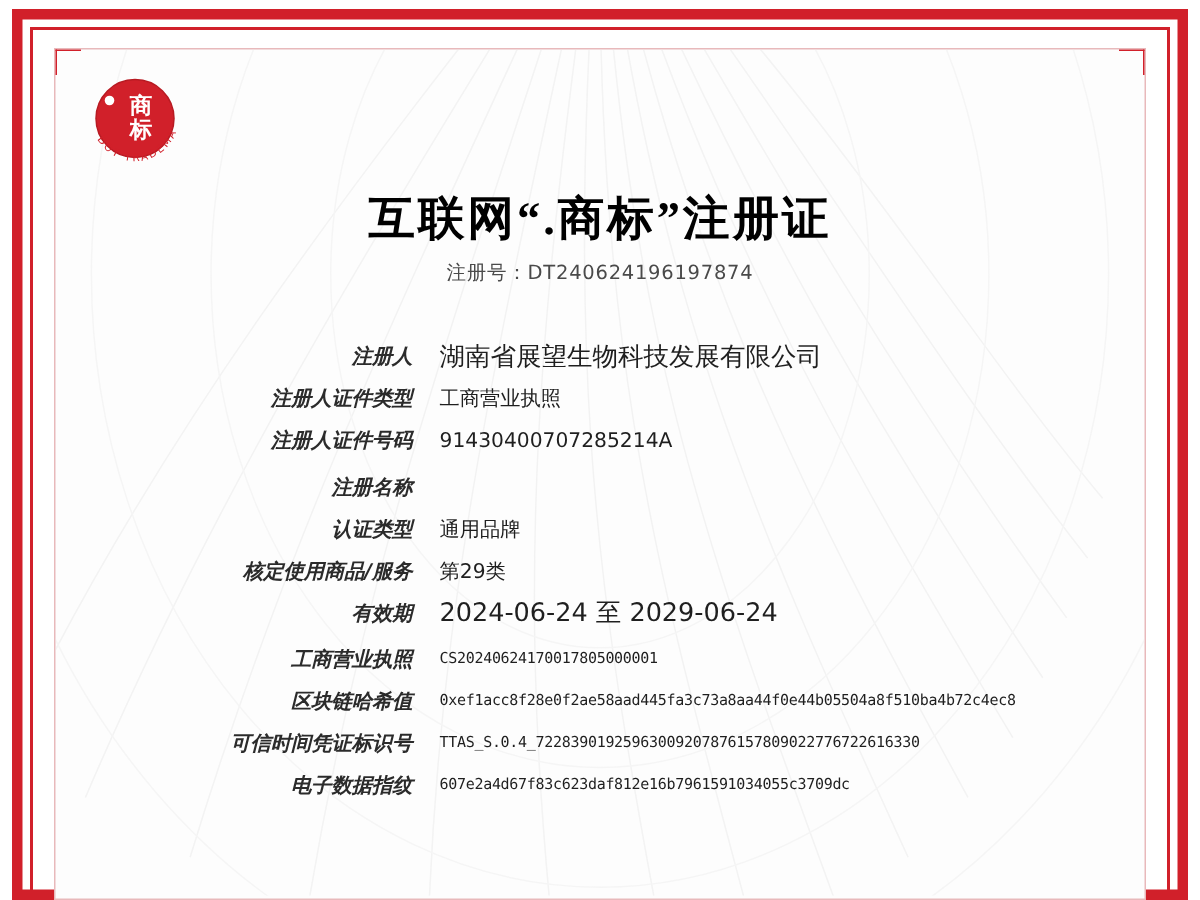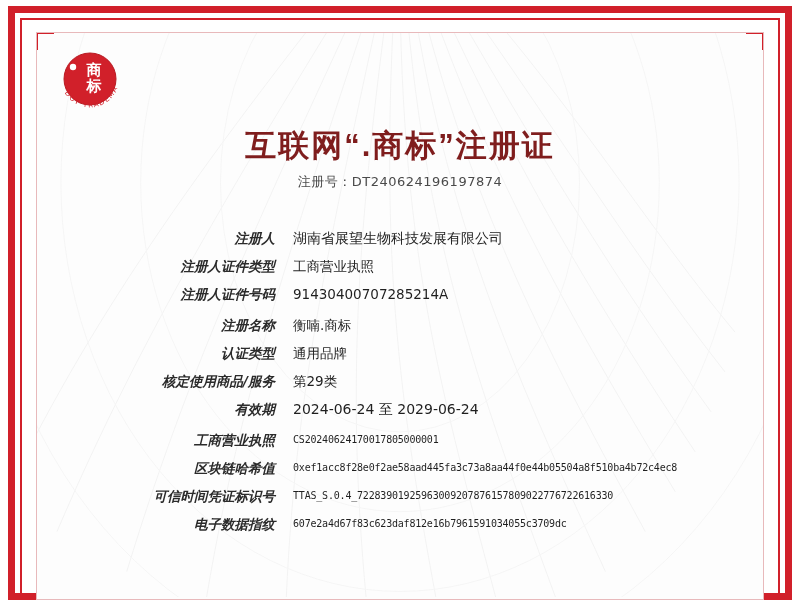--- a/index.html
+++ b/index.html
@@ -87,23 +87,23 @@
 
   
   .title {
     position: absolute;
     top: 92px;
     left: 0;
     width: 100%;
     text-align: center;
     font-size: 31px;
     font-weight: bold;
-    color: #7f1d1d;
+    color: #000000;
     letter-spacing: 2px;
-    font-family: Liberation Sans, sans-serif;
+    font-family: Liberation Serif, serif;
   }
   .reg-no {
     position: absolute;
     top: 140px;
     left: 0;
     width: 100%;
     text-align: center;
     font-size: 13px;
     color: #4a4a4a;
     letter-spacing: .5px;
@@ -135,21 +135,21 @@
     font-style: italic;
   }
   .value {
     flex: 1;
     font-size: 13.5px;
     color: #1f1f1f;
     line-height: 19px;
     padding-right: 56px;
     word-break: break-all;
   }
-  .value.big { font-size: 14px; }
+  .value.big { font-size: 17px; }
   .value.mono {
     font-family: "DejaVu Sans Mono", "Liberation Mono", monospace;
     font-size: 10px;
     letter-spacing: -0.2px;
     line-height: 18px;
   }
 </style>
 </head>
 <body>
 
@@ -219,21 +219,20 @@
               <div class="value">工商营业执照</div>
             </div>
             <div class="row">
               <div class="label">注册人证件号码</div>
               <div class="value">91430400707285214A</div>
             </div>
           </div>
           <div class="group">
             <div class="row">
               <div class="label">注册名称</div>
-              <div class="value">衡喃.商标</div>
             </div>
             <div class="row">
               <div class="label">认证类型</div>
               <div class="value">通用品牌</div>
             </div>
             <div class="row">
               <div class="label">核定使用商品/服务</div>
               <div class="value">第29类</div>
             </div>
             <div class="row">

